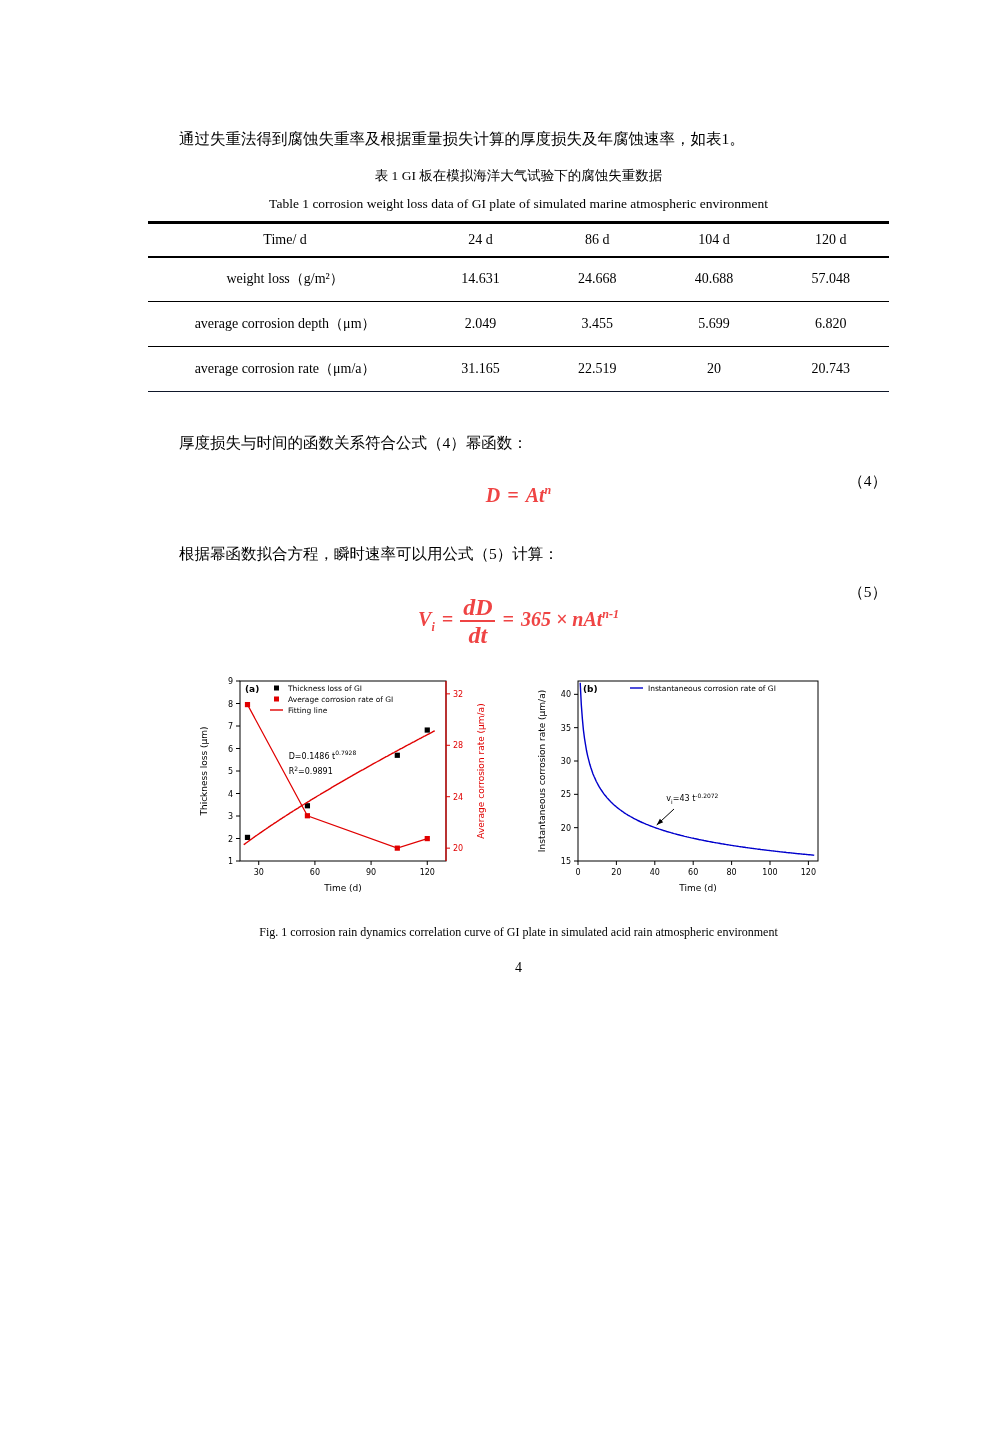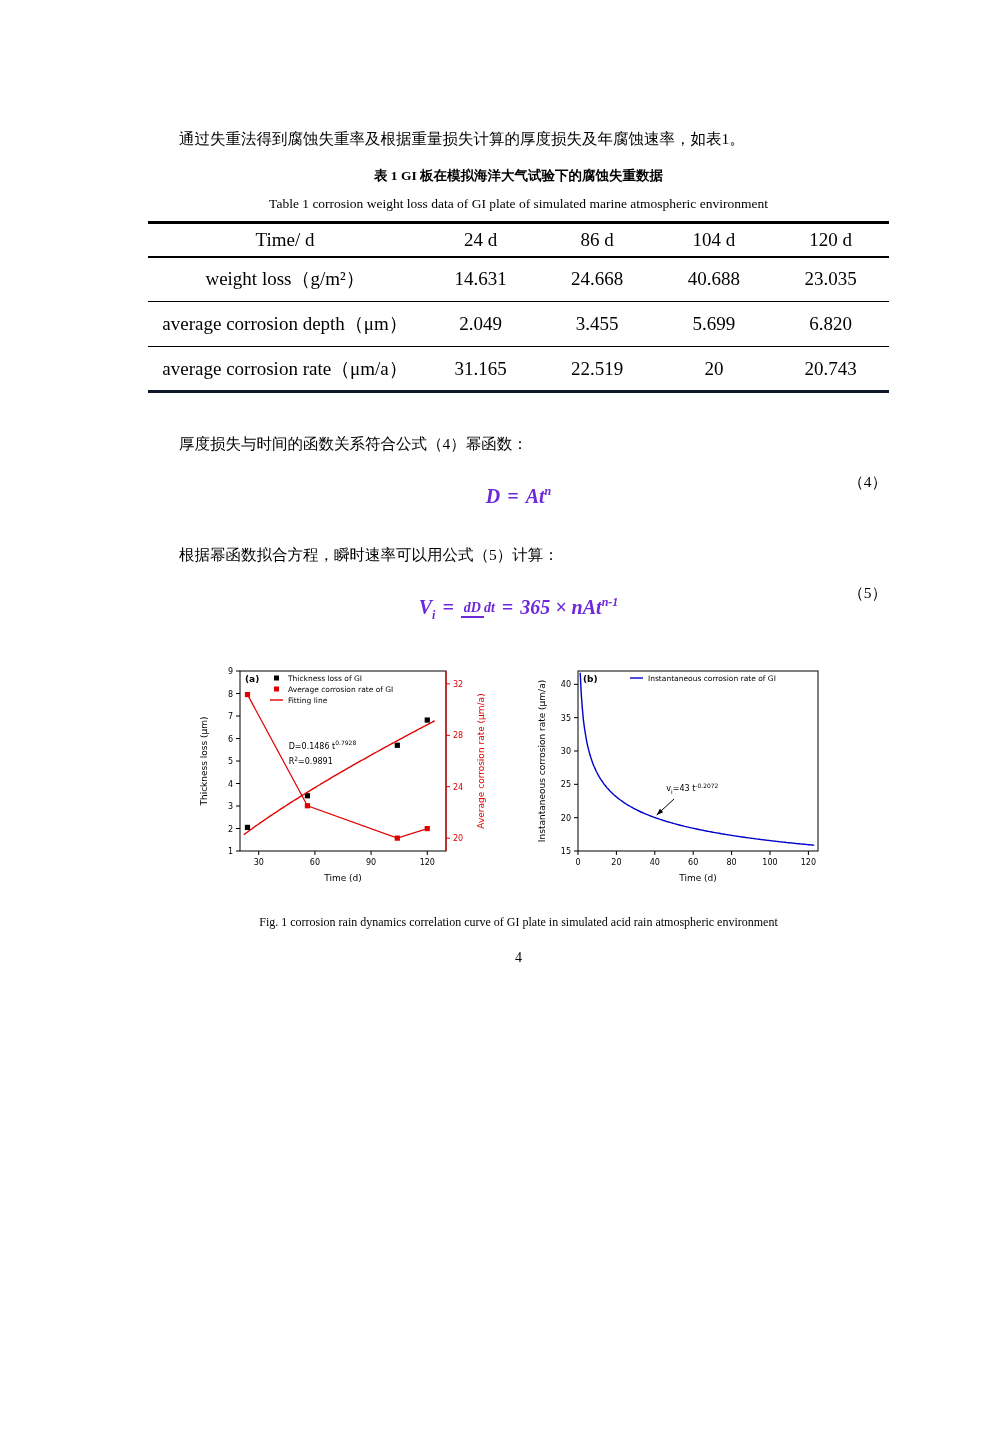--- a/index.html
+++ b/index.html
@@ -6,34 +6,34 @@
   .page{
     width:1001px;height:1439px;background:#fff;color:#000;
     font-family:"Liberation Serif","DejaVu Serif",serif;
     position:relative;box-sizing:border-box;
     padding:122px 112px 0 148px;overflow:hidden;
   }
   .para{font-size:15.5px;line-height:33px;text-align:justify;margin:0;}
   .indent{text-indent:2em;}
   .wide{line-height:39px;}
   .caption{text-align:center;font-size:13.5px;margin:0;}
-  .caption-zh{font-weight:bold;margin-top:12px;}
+  .caption-zh{font-weight:normal;margin-top:12px;}
   .caption-en{margin-top:11px;}
-  table.data{width:100%;border-collapse:collapse;border-top:3px solid #000;border-bottom:3px solid #0f172a;font-size:19px;margin-top:9px;}
+  table.data{width:100%;border-collapse:collapse;border-top:3px solid #000;border-bottom:1px solid #0f172a;font-size:14px;margin-top:9px;}
   table.data thead tr{border-bottom:2px solid #000;height:34px;}
   table.data tbody tr{height:45px;border-bottom:1px solid #000;font-family:Liberation Serif, serif;}
   table.data tbody tr:last-child{border-bottom:none;}
   table.data th,table.data td{text-align:center;font-weight:normal;padding:0;}
   .mt-lg{margin-top:34px;}
   .eq-row{position:relative;text-align:center;margin-top:24px;margin-bottom:10px;min-height:44px;}
-  .eq{color:#6d28d9;font-weight:bold;font-style:italic;font-size:20px;}
+  .eq{color:#ef4444;font-weight:bold;font-style:italic;font-size:20px;}
   .eq .op{margin:0 7px;}
   .eq sup,.eq sub{font-size:12px;}
   .eq-label{position:absolute;right:2px;top:-12px;font-size:15.5px;font-style:normal;font-weight:normal;color:#000;}
-  .frac{display:inline-flex;flex-direction:row;vertical-align:middle;line-height:1.1;font-size:14px;font-family:Liberation Serif, serif;}
+  .frac{display:inline-flex;flex-direction:column;vertical-align:middle;line-height:1.1;font-size:24px;font-family:Liberation Serif, serif;}
   .frac .num{border-bottom:2px solid currentColor;padding:0 3px;}
   .figure-area{display:flex;justify-content:center;gap:26px;margin:18px 0 0 0;}
   svg text{font-family:"DejaVu Sans","Liberation Sans",sans-serif;}
   .fig-caption-zh{font-weight:bold;text-align:center;font-size:14px;margin-top:12px;}
   .fig-caption-en{text-align:center;font-size:12px;margin-top:16px;}
   .page-number{text-align:center;font-size:14px;margin-top:20px;}
 </style>
 </head>
 <body>
 
@@ -60,21 +60,21 @@
         <th>104 d</th>
         <th>120 d</th>
       </tr>
     </thead>
     <tbody>
       <tr>
         <td>weight loss（g/m²）</td>
         <td>14.631</td>
         <td>24.668</td>
         <td>40.688</td>
-        <td>23.035</td>
+        <td>57.048</td>
       </tr>
       <tr>
         <td>average corrosion depth（μm）</td>
         <td>2.049</td>
         <td>3.455</td>
         <td>5.699</td>
         <td>6.820</td>
       </tr>
       <tr>
         <td>average corrosion rate（μm/a）</td>

